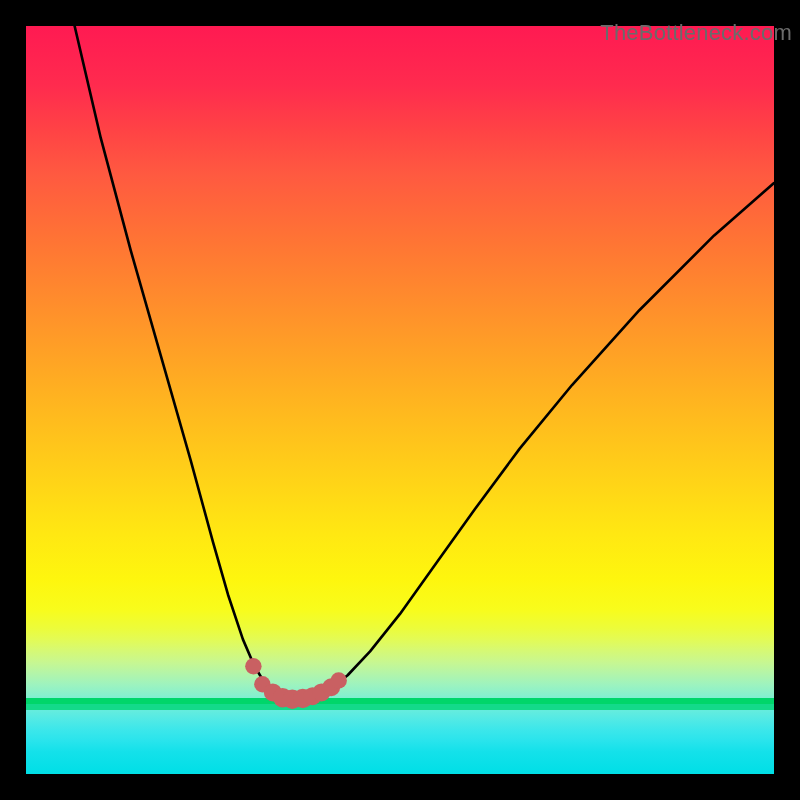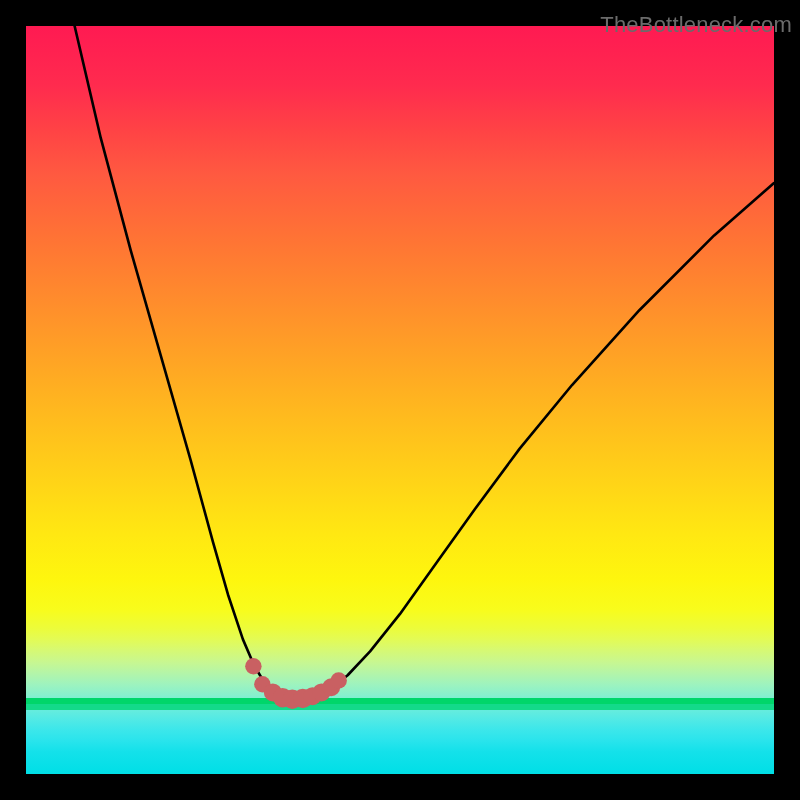--- a/index.html
+++ b/index.html
@@ -65,21 +65,21 @@
   .green-band2 {
     position: absolute;
     left: 0;
     width: 100%;
     top: calc(89.8% + 6px);
     height: 6px;
     background: #13da8a;
   }
   .watermark {
     position: absolute;
-    top: 12px;
+    top: 20px;
     right: 8px;
     color: #6b6b6b;
     font-size: 22px;
     letter-spacing: 0.2px;
     user-select: none;
   }
   svg.curve {
     position: absolute;
     left: 0;
     top: 0;

